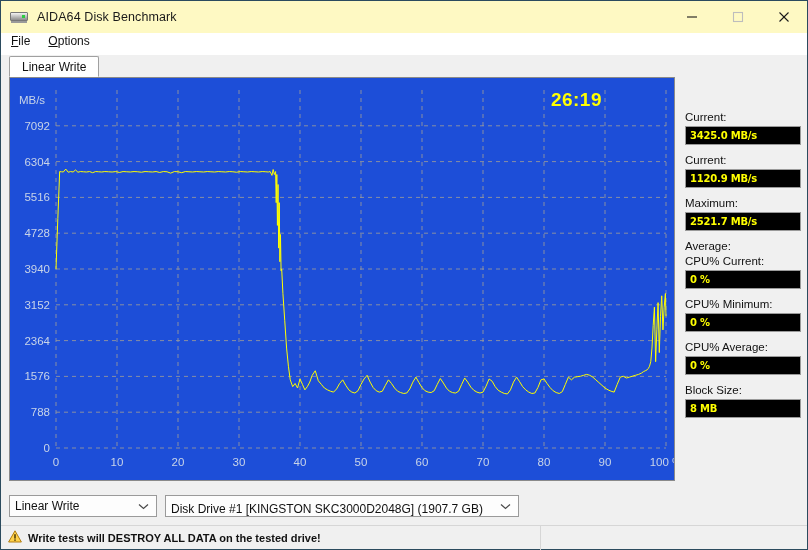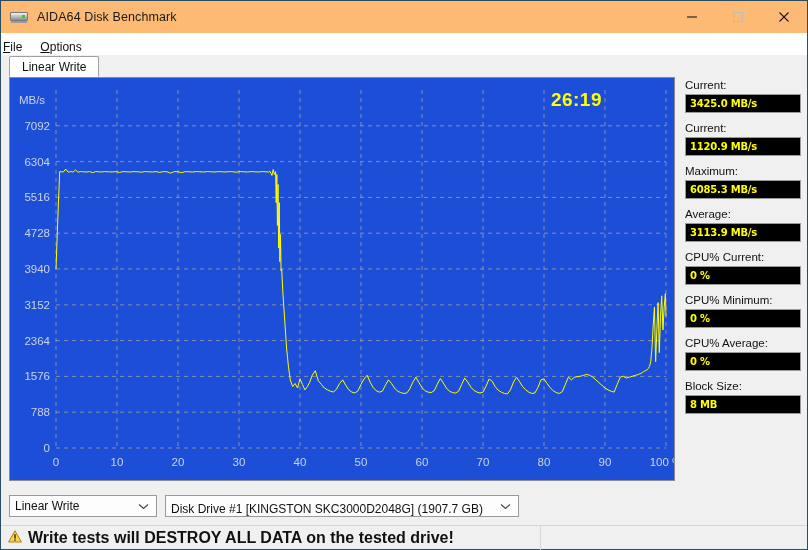--- a/index.html
+++ b/index.html
@@ -15,21 +15,21 @@
     width: 808px; height: 550px;
     background: #f0f0f0;
     border: 1px solid #2b4b5e;
     border-top: 1px solid #2b4b5e;
   }
 
   
   .titlebar {
     position: relative;
     height: 32px;
-    background: #fdba74;
+    background: #fef9c3;
     display: flex;
     align-items: center;
     border-bottom: 0;
   }
   .title-icon {
     width: 18px; height: 14px;
     margin-left: 9px; margin-right: 9px;
     position: relative;
     flex: 0 0 auto;
   }
@@ -61,21 +61,22 @@
     width: 46px; height: 32px;
     display: flex; align-items: center; justify-content: center;
   }
   .win-btn svg { display:block; }
 
   
   .menubar {
     height: 22px;
     background: #ffffff;
     display: flex;
-    align-items: flex-end;
+    align-items: flex-start;
+    padding-left: 8px;
     gap: 14px;
   }
   .menu-item {
     font-size: 12px;
     color: #111;
     padding: 1px 2px;
   }
   .menu-item u { text-decoration: underline; }
 
   
@@ -130,20 +131,21 @@
     color: #ffff00;
     letter-spacing: 0.5px;
     font-family: Liberation Sans, sans-serif;
   }
 
   
   .side {
     width: 116px;
     flex: 0 0 auto;
     padding-top: 2px;
+    margin-top: 32px;
   }
   .stat-label {
     font-size: 11.5px;
     color: #111;
     margin-bottom: 2px;
     line-height: 13px;
   }
   .stat-box {
     height: 19px;
     background: #000000;
@@ -222,21 +224,21 @@
     flex: 1 1 auto;
     display: flex;
     align-items: center;
     padding-left: 7px;
     height: 24px;
     border-right: 1px solid #d6d6d6;
   }
   .status-right { width: 266px; height: 24px; }
   .warn-icon { margin-right: 6px; display: block; }
   .status-text {
-    font-size: 16px;
+    font-size: 11px;
     font-weight: bold;
     color: #111;
   }
 </style>
 </head>
 <body>
 
 <div id="app">
 
   <div class="titlebar">
@@ -333,25 +335,24 @@
       <div>
         <div class="stat-label">Current:</div>
         <div class="stat-box">3425.0 MB/s</div>
       </div>
       <div>
         <div class="stat-label">Current:</div>
         <div class="stat-box">1120.9 MB/s</div>
       </div>
       <div>
         <div class="stat-label">Maximum:</div>
-        <div class="stat-box">6085.3 MB/s</div>
+        <div class="stat-box">2521.7 MB/s</div>
       </div>
       <div>
         <div class="stat-label">Average:</div>
-        <div class="stat-box">3113.9 MB/s</div>
       </div>
       <div>
         <div class="stat-label">CPU% Current:</div>
         <div class="stat-box">0 %</div>
       </div>
       <div>
         <div class="stat-label">CPU% Minimum:</div>
         <div class="stat-box">0 %</div>
       </div>
       <div>

